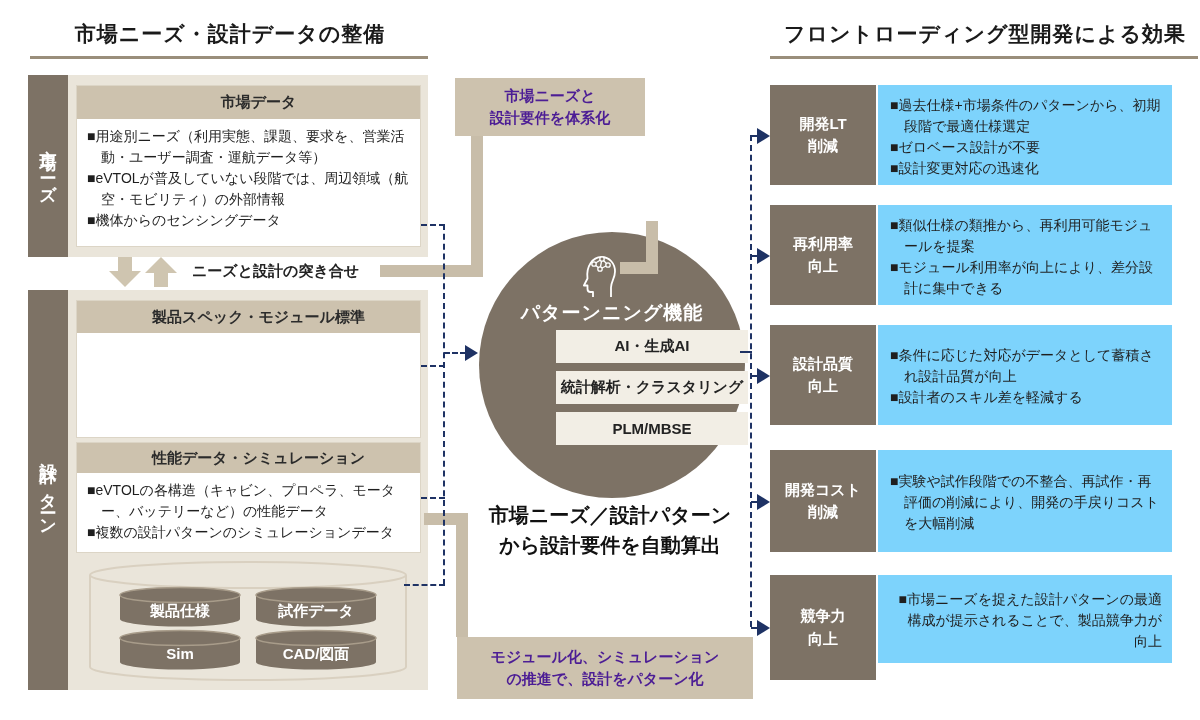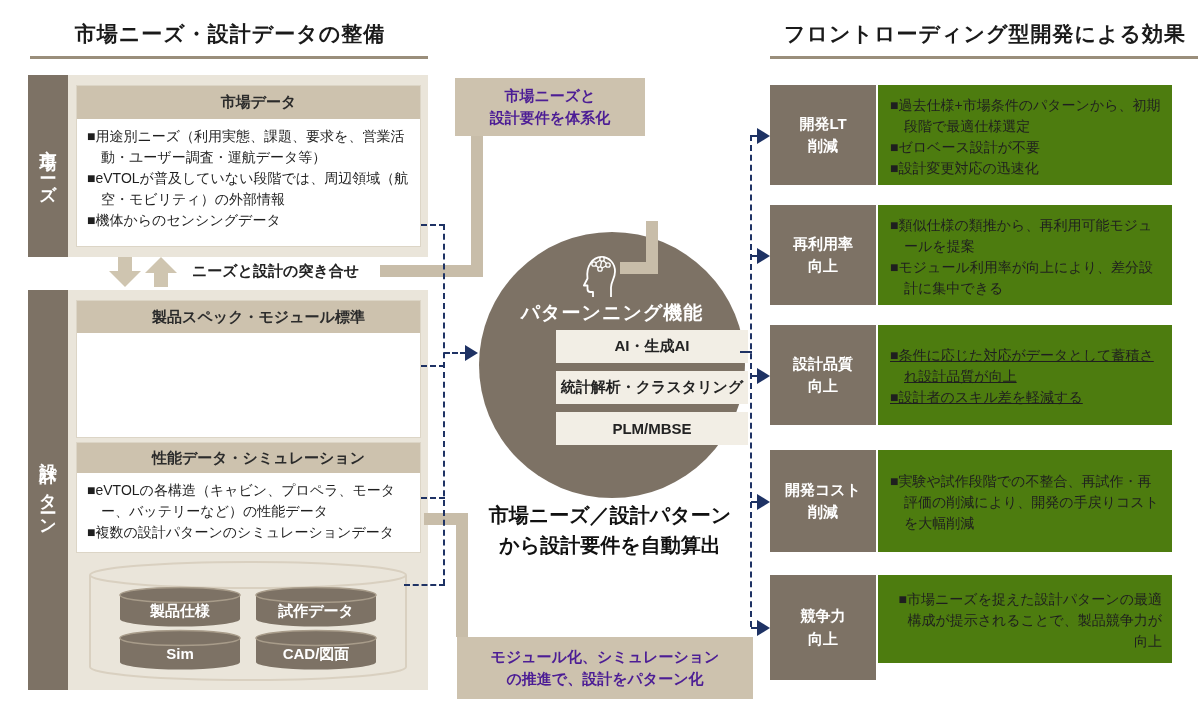--- a/index.html
+++ b/index.html
@@ -31,21 +31,21 @@
                display:flex;align-items:center;justify-content:center;margin-left:40px;}
   .caption{font-size:20px;font-weight:bold;color:#111;text-align:center;line-height:1.5;}
   
   .dash-h{border-top:2px dashed #1e3264;height:0;}
   .dash-v{border-left:2px dashed #1e3264;width:0;}
   .arr-r{width:0;height:0;border-top:8px solid transparent;border-bottom:8px solid transparent;
          border-left:13px solid #1e3264;}
   
   .r-label{background:#7d7265;color:#fff;font-weight:bold;font-size:15px;text-align:center;
            display:flex;align-items:center;justify-content:center;line-height:1.5;}
-  .r-body{background:#4d7c0f;box-sizing:border-box;padding:11px 10px 8px 12px;
+  .r-body{background:#7dd3fc;box-sizing:border-box;padding:11px 10px 8px 12px;
           display:flex;flex-direction:column;justify-content:center;}
 </style>
 </head>
 <body>
 
 <div id="stage">
 
   <div class="abs sec-title" style="left:30px;top:20px;width:400px;">市場ニーズ・設計データの整備</div>
   <div class="abs title-rule" style="left:30px;top:56px;width:398px;"></div>
 
@@ -185,21 +185,21 @@
 
   <div class="abs r-label pre" style="left:770px;top:205px;width:106px;height:100px;">再利用率
 向上</div>
   <div class="abs r-body" style="left:878px;top:205px;width:294px;height:100px;">
     <div class="bul">■類似仕様の類推から、再利用可能モジュールを提案</div>
     <div class="bul">■モジュール利用率が向上により、差分設計に集中できる</div>
   </div>
 
   <div class="abs r-label pre" style="left:770px;top:325px;width:106px;height:100px;">設計品質
 向上</div>
-  <div class="abs r-body" style="left:878px;top:325px;width:294px;height:100px;text-decoration:underline;">
+  <div class="abs r-body" style="left:878px;top:325px;width:294px;height:100px;">
     <div class="bul">■条件に応じた対応がデータとして蓄積され設計品質が向上</div>
     <div class="bul">■設計者のスキル差を軽減する</div>
   </div>
 
   <div class="abs r-label pre" style="left:770px;top:450px;width:106px;height:102px;">開発コスト
 削減</div>
   <div class="abs r-body" style="left:878px;top:450px;width:294px;height:102px;">
     <div class="bul">■実験や試作段階での不整合、再試作・再評価の削減により、開発の手戻りコストを大幅削減</div>
   </div>
 

